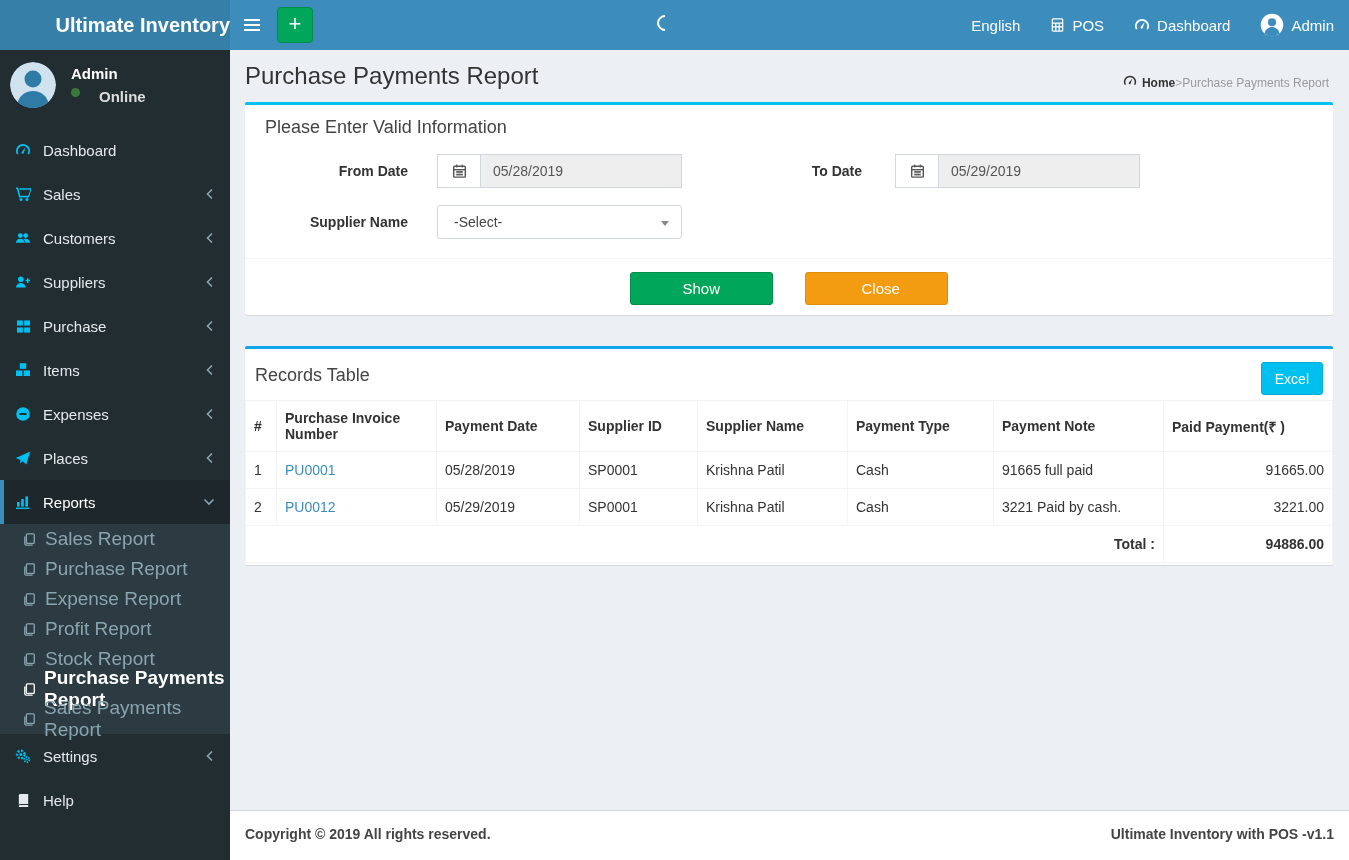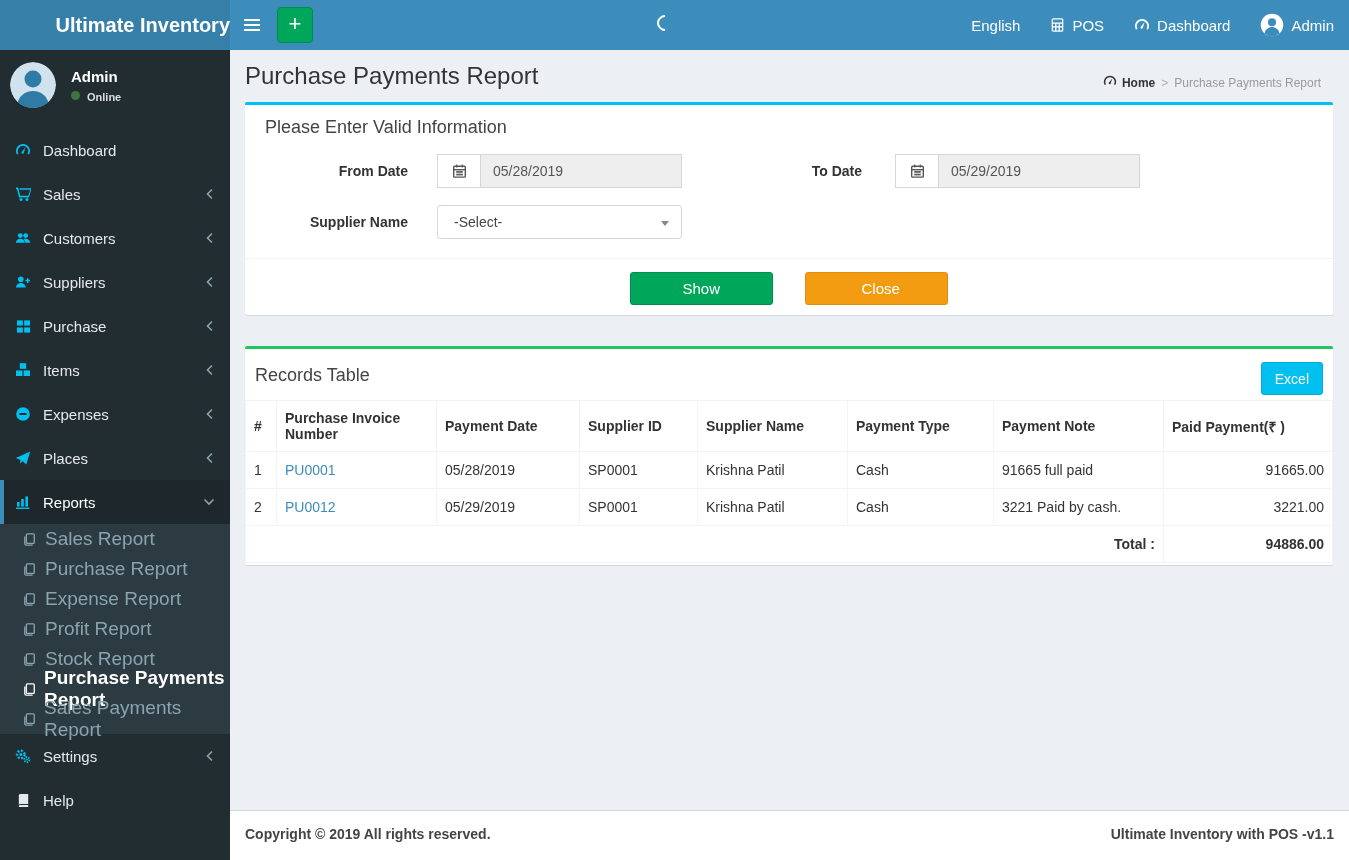--- a/index.html
+++ b/index.html
@@ -26,39 +26,39 @@
               height:50px; cursor:pointer; }
   .nav-item svg { display:block; }
   .nav-avatar { width:24px; height:24px; }
 
   
   .sidebar { position:absolute; left:0; top:50px; width:230px; bottom:0; background:#222d32; }
   .profile { display:flex; align-items:center; padding:12px 10px; }
   .avatar { width:46px; height:46px; border-radius:50%; overflow:hidden; flex:0 0 46px; }
   .profile-info { margin-left:15px; }
   .profile-name { color:#fff; font-weight:bold; font-size:15px; margin-bottom:6px; }
-  .profile-status { display:flex; align-items:flex-start; gap:7px; color:#ddd; font-size:11px; font-weight:bold; }
+  .profile-status { display:flex; align-items:flex-start; gap:19px; color:#ddd; font-size:15px; font-weight:bold; }
   .dot { width:9px; height:9px; border-radius:50%; background:#3c763d; }
   .menu { list-style:none; margin-top:8px; }
   .menu-item { display:flex; align-items:center; height:44px; padding:0 15px 0 11px;
                border-left:4px solid transparent; color:#e4e9ec; font-size:15px; cursor:pointer; }
   .menu-item .mi { width:16px; margin-right:12px; color:#00c0ef; display:flex; justify-content:center; }
   .menu-item .chev { margin-left:auto; color:#8aa4af; display:flex; }
   .menu-item.active { background:#1e282c; border-left-color:#3c8dbc; color:#fff; }
   .submenu { list-style:none; background:#2c3b41; }
   .submenu-item { display:flex; align-items:center; height:30px; padding-left:22px;
                   color:#8aa4af; font-size:19px; cursor:pointer; }
   .submenu-item .mi { width:15px; margin-right:8px; display:flex; }
   .submenu-item.active { color:#fff; font-weight:bold; }
 
   
   .main { position:absolute; left:230px; top:50px; right:0; bottom:50px; padding:10px 16px 0 15px; }
   .content-header { position:relative; height:42px; }
   .page-title { font-size:24px; font-weight:400; color:#333; padding-top:2px; }
-  .breadcrumb { position:absolute; right:12px; top:14px; display:flex; align-items:center; gap:6px; font-size:12px; }
+  .breadcrumb { position:absolute; right:4px; top:14px; display:flex; align-items:center; gap:0; font-size:12px; }
   .breadcrumb .home { display:flex; align-items:center; gap:5px; color:#333; font-weight:bold; cursor:pointer; }
   .breadcrumb .sep { color:#aaa; }
   .breadcrumb .current { color:#999; }
 
   .panel { background:#fff; border-radius:2px; box-shadow:0 1px 1px rgba(0,0,0,.1); }
   .filter-panel { border-top:3px solid #00c0ef; }
   .panel-heading { padding:12px 20px 8px 20px; font-size:18px; color:#444; }
 
   .form-body { padding:8px 0 2px 0; }
   .form-row { display:flex; align-items:center; margin-bottom:17px; }
@@ -73,21 +73,21 @@
            background:#fff; display:flex; align-items:center; padding:0 16px; font-size:14px; color:#444; cursor:pointer; }
   .select-box .caret { position:absolute; right:12px; top:15px; width:0; height:0;
            border-left:4px solid transparent; border-right:4px solid transparent; border-top:5px solid #888; }
 
   .panel-footer { border-top:1px solid #f4f4f4; padding:13px 0 10px 0; text-align:center; }
   .btn { display:inline-block; width:143px; height:33px; border-radius:3px; color:#fff; font-size:15px;
          font-family:inherit; cursor:pointer; }
   .btn-show { background:#00a65a; border:1px solid #008d4c; margin-right:28px; }
   .btn-close { background:#f39c12; border:1px solid #e08e0b;padding-left:8px; }
 
-  .records-panel { margin-top:31px; border-top:3px solid #22c55e; padding-bottom:2px; }
+  .records-panel { margin-top:31px; border-top:3px solid #0ea5e9; padding-bottom:2px; }
   .records-heading { position:relative; padding:16px 10px 14px 10px; font-size:18px; color:#444; }
   .excel-btn { position:absolute; right:10px; top:13px; height:33px; padding:0 13px; background:#00c0ef;
          border:1px solid #00acd6; border-radius:3px; color:#fff; font-size:14px; cursor:pointer; font-family:inherit; }
 
   table.records { width:100%; border-collapse:collapse; table-layout:fixed; font-size:14px; color:#333; }
   .records th { font-weight:bold; text-align:left; padding:9px 8px; border:1px solid #f3f3f3; vertical-align:middle; }
   .records td { padding:10px 8px; border:1px solid #f4f4f4; }
   .records .num { text-align:right; }
   .records a { color:#3c8dbc; text-decoration:none; cursor:pointer; }
   .records .total-label { text-align:right; font-weight:bold; }

